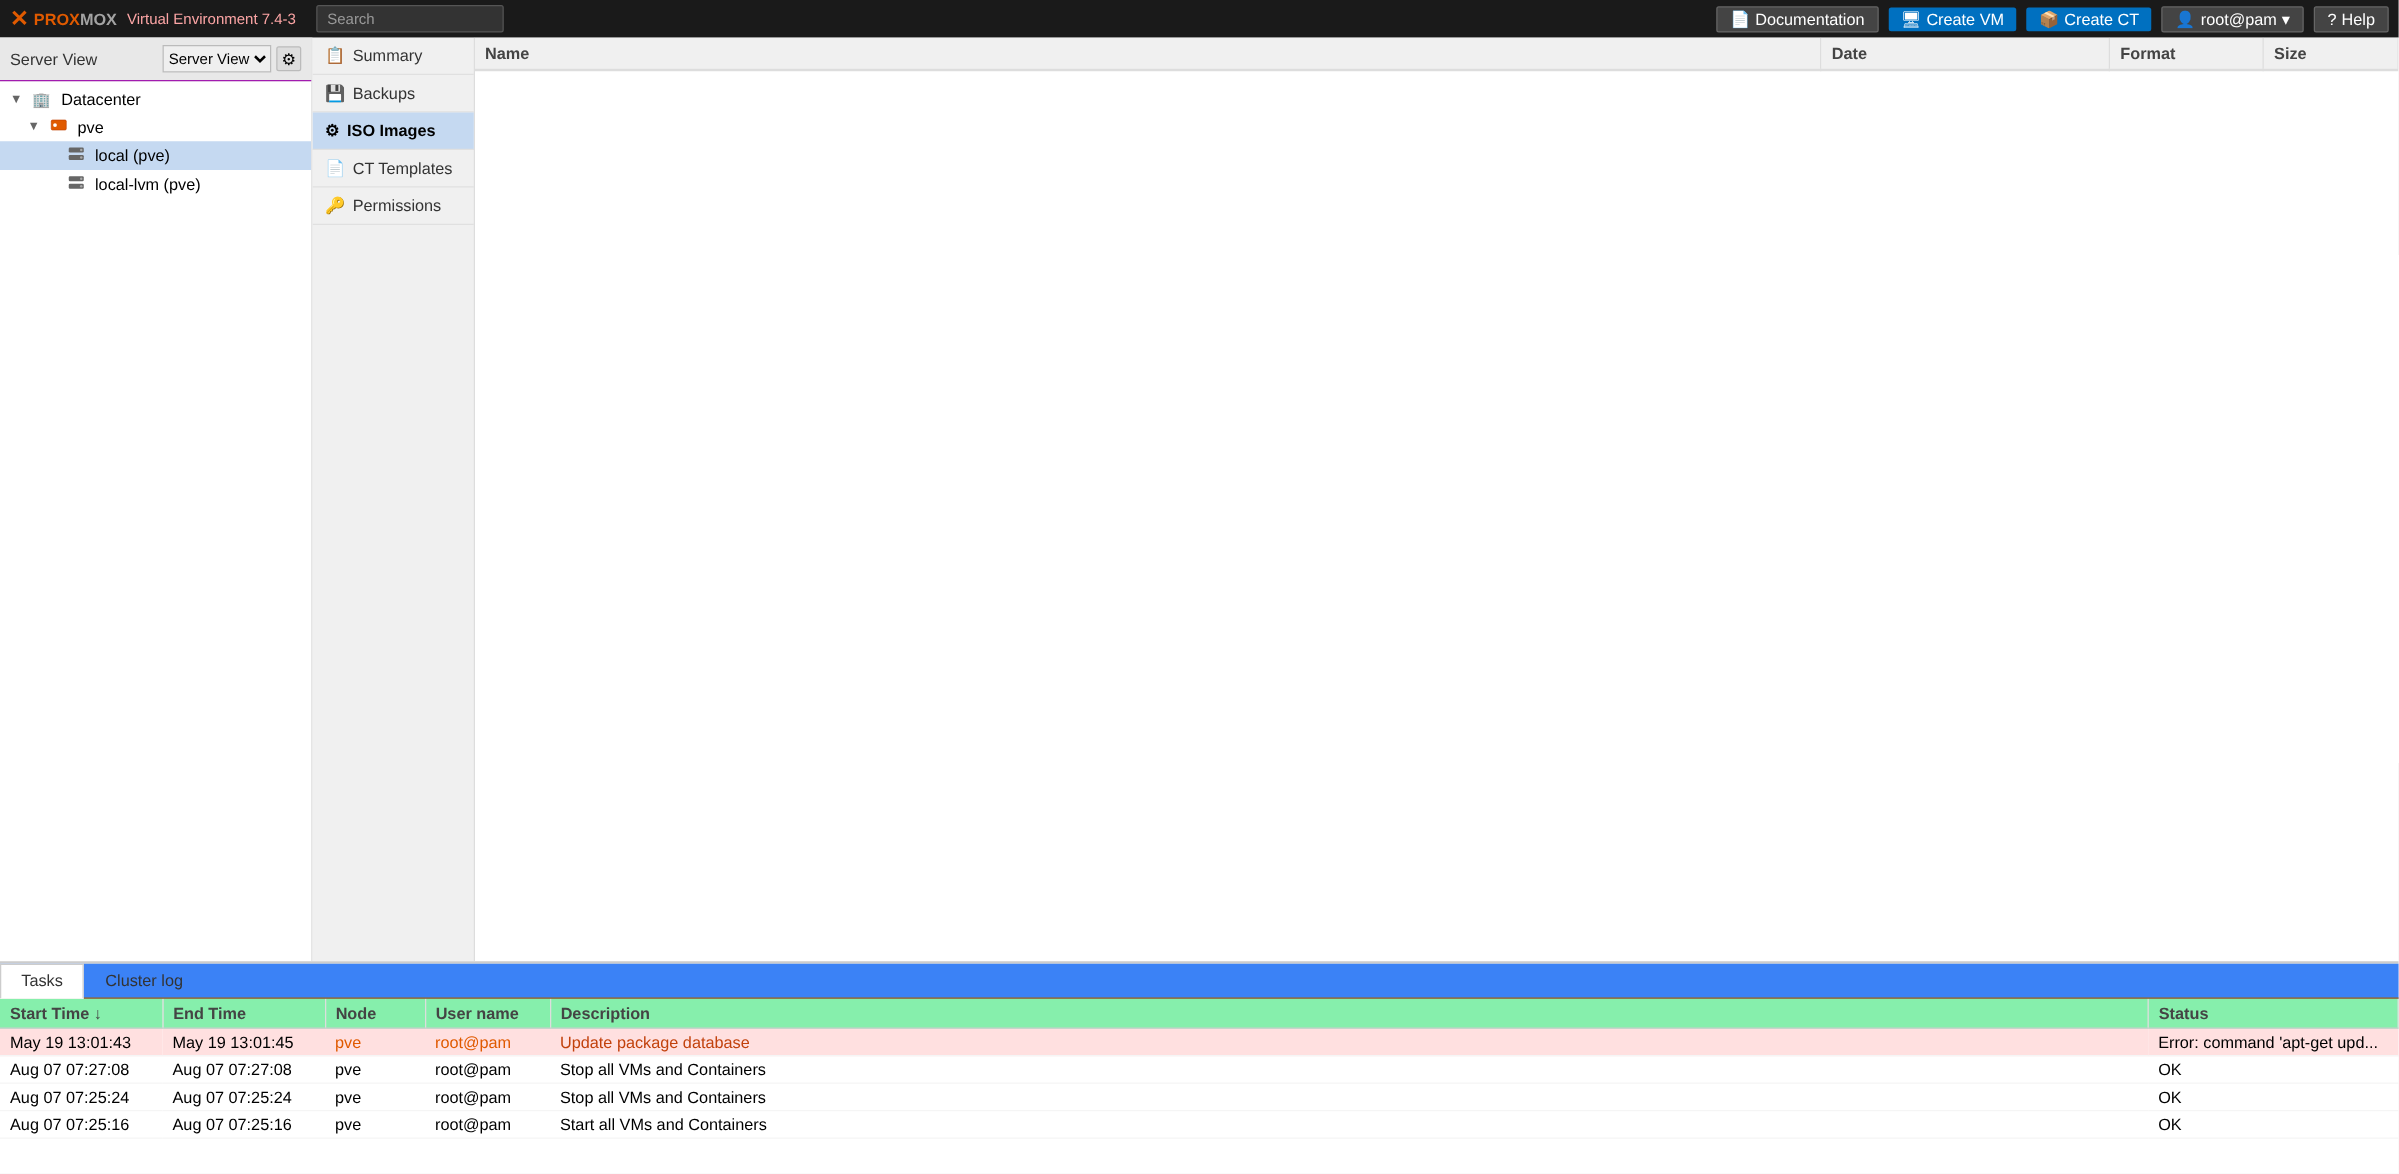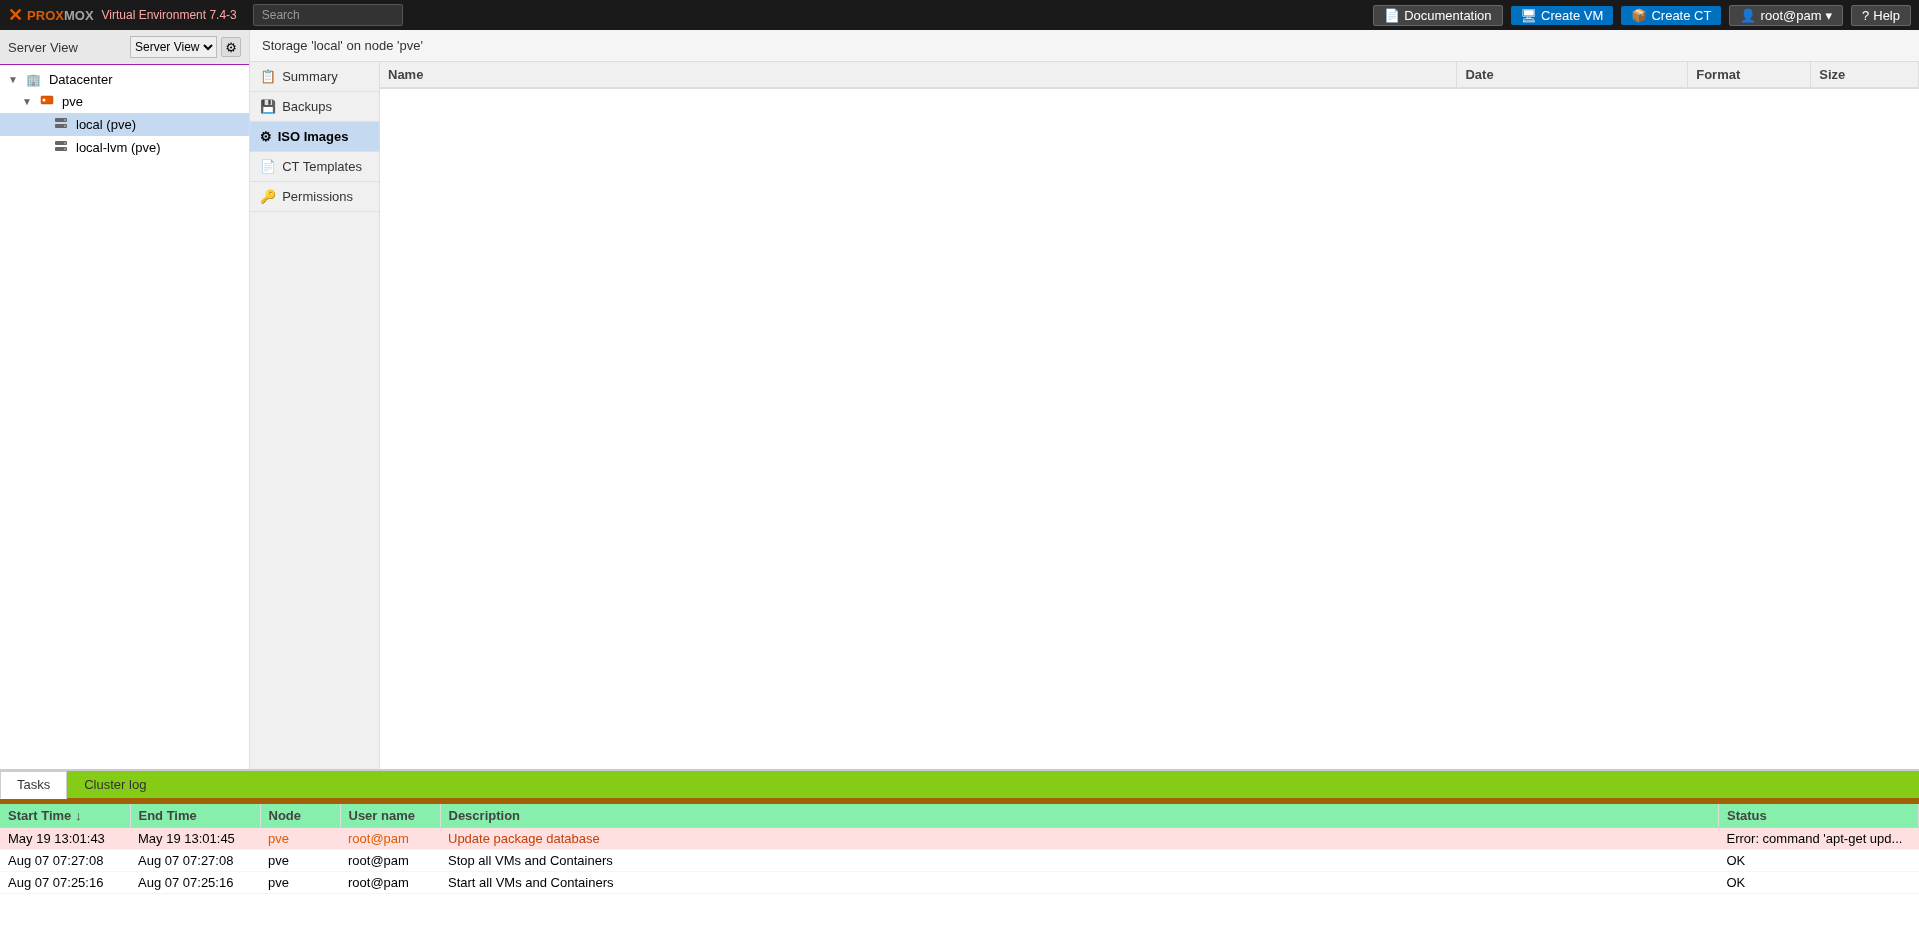--- a/index.html
+++ b/index.html
@@ -202,22 +202,22 @@
     #bottom-panel {
       height: 170px;
       background: #fff;
       border-top: 2px solid #ccc;
       display: flex;
       flex-direction: column;
       flex-shrink: 0;
     }
     #bottom-tabs {
       display: flex;
-      border-bottom: 6px solid #a16207;
-      background: #84cc16;
+      border-bottom: 1px solid #a16207;
+      background: #3b82f6;
       text-align: center;
     }
     .bottom-tab {
       padding: 5px 16px;
       cursor: pointer;
       border: 1px solid transparent;
       font-size: 13px;
       color: #333;
     }
     .bottom-tab.active {
@@ -330,23 +330,20 @@
               <rect x="1" y="8" width="12" height="4" rx="1" fill="#666"></rect>
               <circle cx="11" cy="4" r="1" fill="#aaa"></circle>
               <circle cx="11" cy="10" r="1" fill="#aaa"></circle>
             </svg></span>
           <span>local-lvm (pve)</span>
         </div>
       </div>
   </div>
 
   <div id="center-panel">
-    <div id="center-header">
-      <span>Storage 'local' on node 'pve'</span>
-    </div>
 
     <div id="content-area">
 
       <div id="left-nav">
 
       <div class="nav-item">
             <span style="font-size: 13px;">📋</span>
             <span>Summary</span>
           </div>
           <div class="nav-item">
@@ -420,20 +417,28 @@
           </tr>
           <tr>
             <td>Aug 07 07:27:08</td>
             <td>Aug 07 07:27:08</td>
             <td>pve</td>
             <td>root@pam</td>
             <td>Stop all VMs and Containers</td>
             <td>OK</td>
           </tr>
           <tr>
+            <td>Aug 07 07:25:24</td>
+            <td>Aug 07 07:25:24</td>
+            <td>pve</td>
+            <td>root@pam</td>
+            <td>Stop all VMs and Containers</td>
+            <td>OK</td>
+          </tr>
+          <tr>
             <td>Aug 07 07:25:16</td>
             <td>Aug 07 07:25:16</td>
             <td>pve</td>
             <td>root@pam</td>
             <td>Start all VMs and Containers</td>
             <td>OK</td>
           </tr>
         </tbody>
     </table>
   </div>

